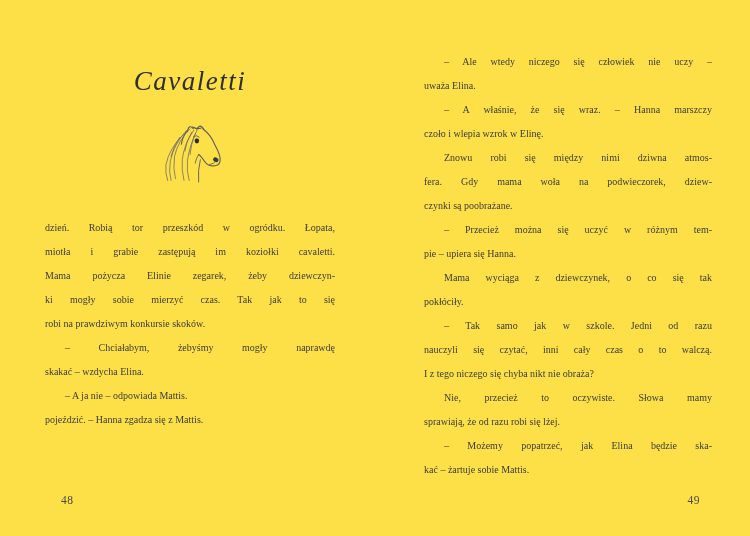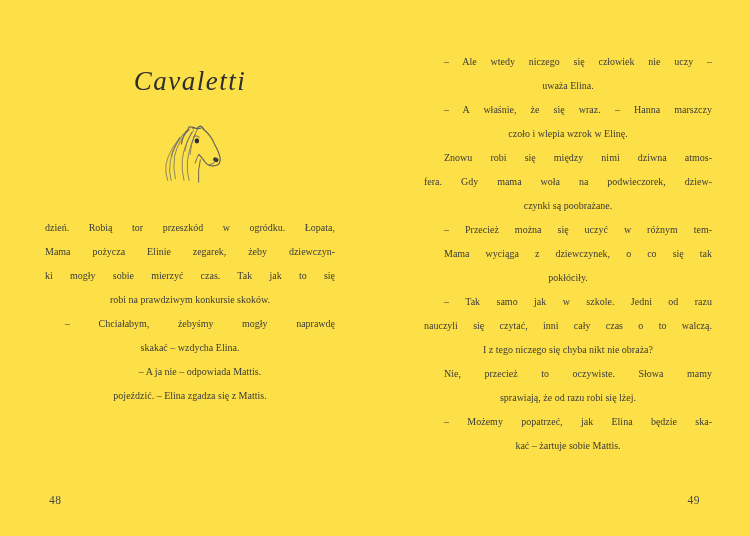--- a/index.html
+++ b/index.html
@@ -42,33 +42,33 @@
     width: 100%;
     font-size: 10px;
   }
   .page-left  .body-text { top: 216px; }
   .page-right .body-text { top: 50px; }
 
   .line {
     height: 24px;
     line-height: 24px;
     white-space: nowrap;
-    text-align: center;
+    text-align: left;
   }
   .line.indent { padding-left: 20px; }
   .line.j { text-align: justify; text-align-last: justify; }
 
   .page-number {
     position: absolute;
     top: 494px;
     font-size: 11.5px;
     letter-spacing: 0.5px;
     color: #474747;
   }
-  .pn-left  { left: 4px; }
+  .pn-left  { left: 16px; }
   .pn-right { right: 12px; }
 </style>
 </head>
 <body>
 
 <div class="spread">
 
   <div class="page page-left">
     <div class="chapter-title">Cavaletti</div>
 
@@ -95,42 +95,44 @@
           <path d="M43,16 Q26,32 22,52 Q21,62 24,70"></path>
           <path d="M52,14 Q45,26 44,36"></path>
           <path d="M38,20 Q30,32 28,42"></path>
           <path d="M56,16 Q51,28 50,40"></path>
         </g>
       </svg>
     </div>
 
     <div class="body-text">
         <div class="line j">dzień. Robią tor przeszkód w ogródku. Łopata,</div>
+        <div class="line j">miotła i grabie zastępują im koziołki cavaletti.</div>
         <div class="line j">Mama pożycza Elinie zegarek, żeby dziewczyn-</div>
         <div class="line j">ki mogły sobie mierzyć czas. Tak jak to się</div>
         <div class="line">robi na prawdziwym konkursie skoków.</div>
         <div class="line indent j">– Chciałabym, żebyśmy mogły naprawdę</div>
         <div class="line">skakać – wzdycha Elina.</div>
         <div class="line indent">– A ja nie – odpowiada Mattis.</div>
-        <div class="line">pojeździć. – Elina zgadza się z Mattis.</div>
+        <div class="line">pojeździć. – Hanna zgadza się z Mattis.</div>
       </div>
 
     <div class="page-number pn-left">48</div>
   </div>
 
   <div class="page page-right">
     <div class="body-text">
         <div class="line indent j">– Ale wtedy niczego się człowiek nie uczy –</div>
         <div class="line">uważa Elina.</div>
         <div class="line indent j">– A właśnie, że się wraz. – Hanna marszczy</div>
         <div class="line">czoło i wlepia wzrok w Elinę.</div>
         <div class="line indent j">Znowu robi się między nimi dziwna atmos-</div>
         <div class="line j">fera. Gdy mama woła na podwieczorek, dziew-</div>
         <div class="line">czynki są poobrażane.</div>
         <div class="line indent j">– Przecież można się uczyć w różnym tem-</div>
+        <div class="line">pie – upiera się Hanna.</div>
         <div class="line indent j">Mama wyciąga z dziewczynek, o co się tak</div>
         <div class="line">pokłóciły.</div>
         <div class="line indent j">– Tak samo jak w szkole. Jedni od razu</div>
         <div class="line j">nauczyli się czytać, inni cały czas o to walczą.</div>
         <div class="line">I z tego niczego się chyba nikt nie obraża?</div>
         <div class="line indent j">Nie, przecież to oczywiste. Słowa mamy</div>
         <div class="line">sprawiają, że od razu robi się lżej.</div>
         <div class="line indent j">– Możemy popatrzeć, jak Elina będzie ska-</div>
         <div class="line">kać – żartuje sobie Mattis.</div>
       </div>

